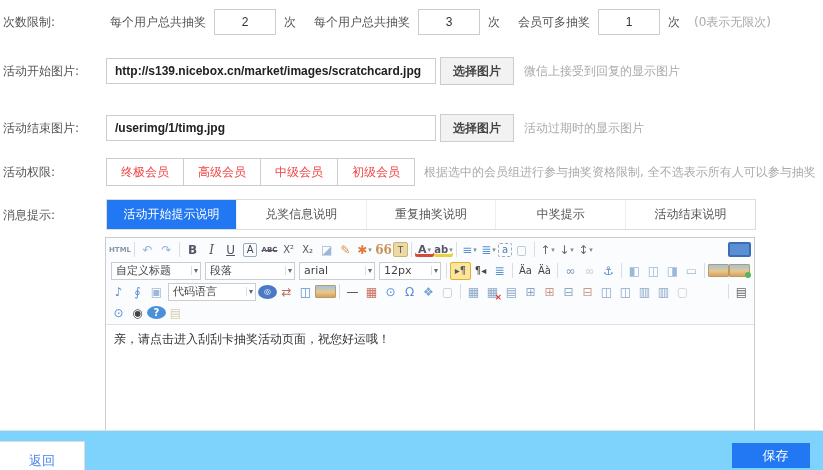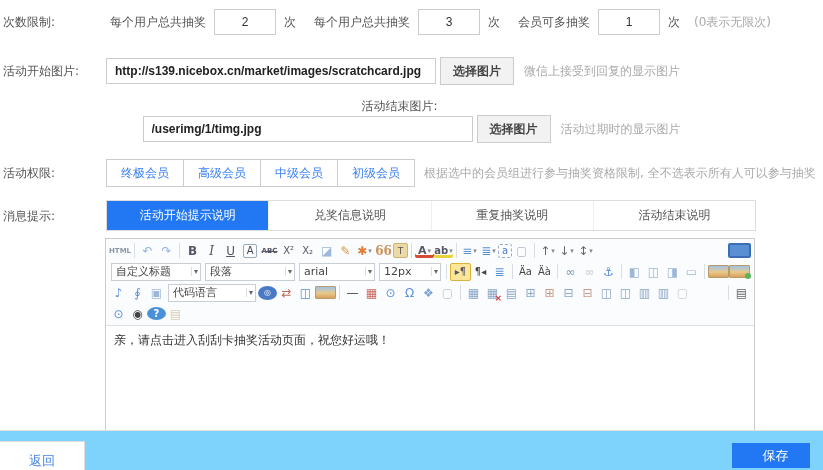--- a/index.html
+++ b/index.html
@@ -2,32 +2,32 @@
 <html><head>
 <meta charset="utf-8">
 <style>
   html,body{margin:0;padding:0;}
   body{width:823px;height:470px;overflow:hidden;background:#fff;
        font-family:"DejaVu Sans","Liberation Sans",sans-serif;font-size:12px;color:#333;position:relative;}
   .row{display:flex;align-items:center;}
   .lbl{width:103px;padding-left:3px;color:#555;flex-shrink:0;font-size:12px;}
   #r1{margin-top:9px;}
   #r2{margin-top:22px;}
-  #r3{margin-top:13px;flex-direction:column;}
+  #r3{margin-top:29px;}
   #r4{margin-top:16px;}
   #r5{margin-top:13px;align-items:flex-start;}
   #r5 .lbl{margin-top:8px;}
   .fields{display:flex;align-items:center;flex-wrap:nowrap;}
   .ftxt{color:#555;margin:0 4px;}
   .num{width:56px;height:22px;border:1px solid #ccc;text-align:center;font-size:12px;color:#333;margin:0 4px;}
   .url{width:312px;height:24px;border:1px solid #ccc;padding:0 8px;font-size:12px;font-weight:600;color:#222;}
   .pick-btn{height:28px;padding:0 12px;background:#f2f2f2;border:1px solid #ccc;font-size:12px;
             color:#444;font-weight:600;margin-left:4px;cursor:pointer;}
   .hint{color:#aaa;margin-left:10px;font-size:12px;white-space:nowrap;}
-  .grp-btn{height:28px;padding:0 14px;border:1px solid #ccc;background:#fff;color:#3b82f6;
+  .grp-btn{height:28px;padding:0 14px;border:1px solid #ccc;background:#fff;color:#ef4444;
            font-size:12px;margin-right:-1px;cursor:pointer;font-family:inherit;}
   .tabbar{display:flex;width:650px;height:31px;border:1px solid #ddd;box-sizing:border-box;}
   .tab{flex:1;display:flex;align-items:center;justify-content:center;color:#555;cursor:pointer;
        border-left:1px solid #eee;font-size:12px;}
   .tab:first-child{border-left:none;text-align:right;}
   .tab.on{color:#fff;}
   .editor{width:650px;margin:7px 0 0 105px;border:1px solid #ccc;box-sizing:border-box;}
   .toolbar{background:#fbfcfd;border-bottom:1px solid #dde2e8;padding:1px 3px;}
   .tb-row{display:flex;align-items:center;height:21px;overflow:hidden;}
   .tb-sep{width:1px;height:15px;background:#d9dee4;margin:0 3px;flex-shrink:0;}
@@ -117,20 +117,21 @@
     <span class="hint">根据选中的会员组进行参与抽奖资格限制, 全不选表示所有人可以参与抽奖</span>
   </div>
 </div>
 
 <div class="row" id="r5">
   <div class="lbl">消息提示:</div>
   <div class="tabbar">
       <div class="tab on" style="background: rgb(34, 119, 242);">活动开始提示说明</div>
       <div class="tab">兑奖信息说明</div>
       <div class="tab">重复抽奖说明</div>
+      <div class="tab">中奖提示</div>
       <div class="tab">活动结束说明</div>
     </div>
 </div>
 
 <div class="editor">
   <div class="toolbar">
       <div class="tb-row">
         <span class="ti txt">HTML</span>
         <span class="tb-sep"></span>
         <span class="ti" style="color: rgb(143, 179, 224);">↶</span>

